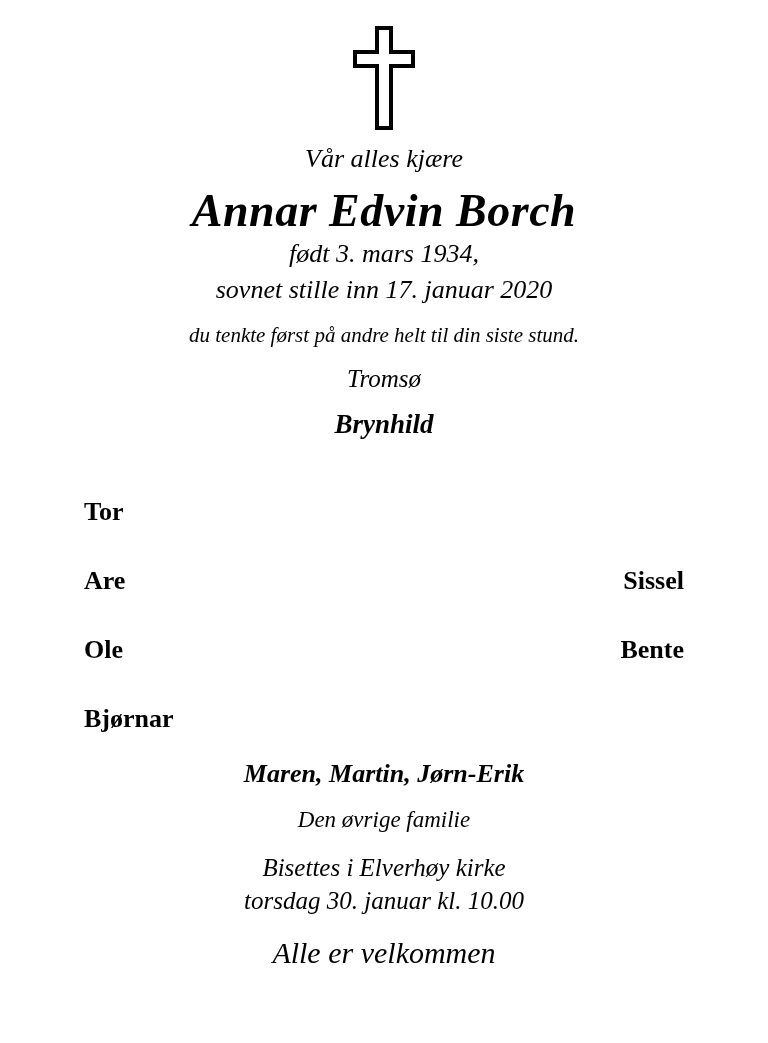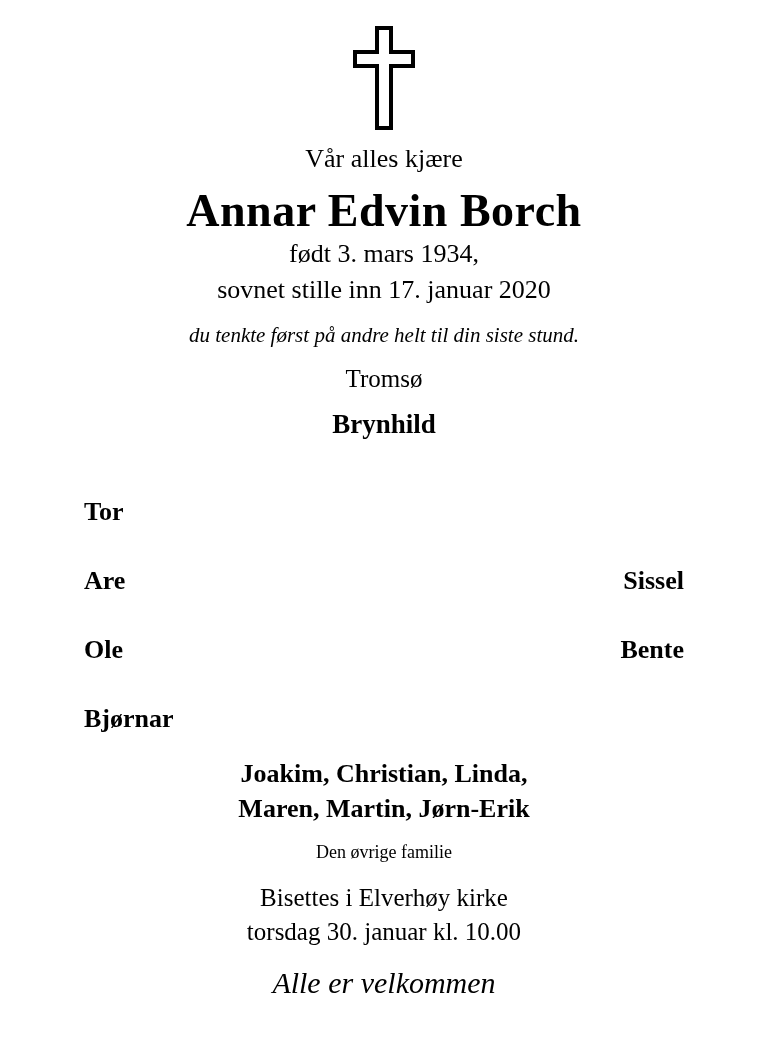--- a/index.html
+++ b/index.html
@@ -25,20 +25,21 @@
   }
   .cross-wrap {
     margin-top: 8px;
     margin-bottom: 14px;
     display: flex;
     justify-content: center;
   }
   .line {
     text-align: center;
     width: 100%;
+    font-style: italic;
   }
   .intro {
     font-size: 26px;
     line-height: 1.15;
     margin-bottom: 12px;
   }
   .name {
     font-size: 46px;
     font-weight: bold;
     letter-spacing: 0.5px;
@@ -84,21 +85,21 @@
   .survivor-right {
     text-align: right;
   }
   .grandchildren {
     font-size: 26px;
     font-weight: bold;
     line-height: 1.35;
     margin-bottom: 16px;
   }
   .family {
-    font-size: 18px;
+    font-size: 23px;
     margin-bottom: 18px;
   }
   .ceremony {
     font-size: 25px;
     line-height: 1.35;
     margin-bottom: 18px;
   }
   .welcome {
     font-style: italic;
     font-size: 30px;
@@ -145,21 +146,20 @@
       <span class="survivor-left">Ole</span>
       <span class="survivor-right">Bente</span>
     </div>
     <div class="survivor-row">
       <span class="survivor-left">Bjørnar</span>
       <span class="survivor-right"></span>
     </div>
   </div>
 
   <div class="line grandchildren">
-    <div>Joakim, Christian, Linda,</div>
     <div>Maren, Martin, Jørn-Erik</div>
   </div>
 
   <div class="line family">Den øvrige familie</div>
 
   <div class="line ceremony">
     <div>Bisettes i Elverhøy kirke</div>
     <div>torsdag 30. januar kl. 10.00</div>
   </div>
 

